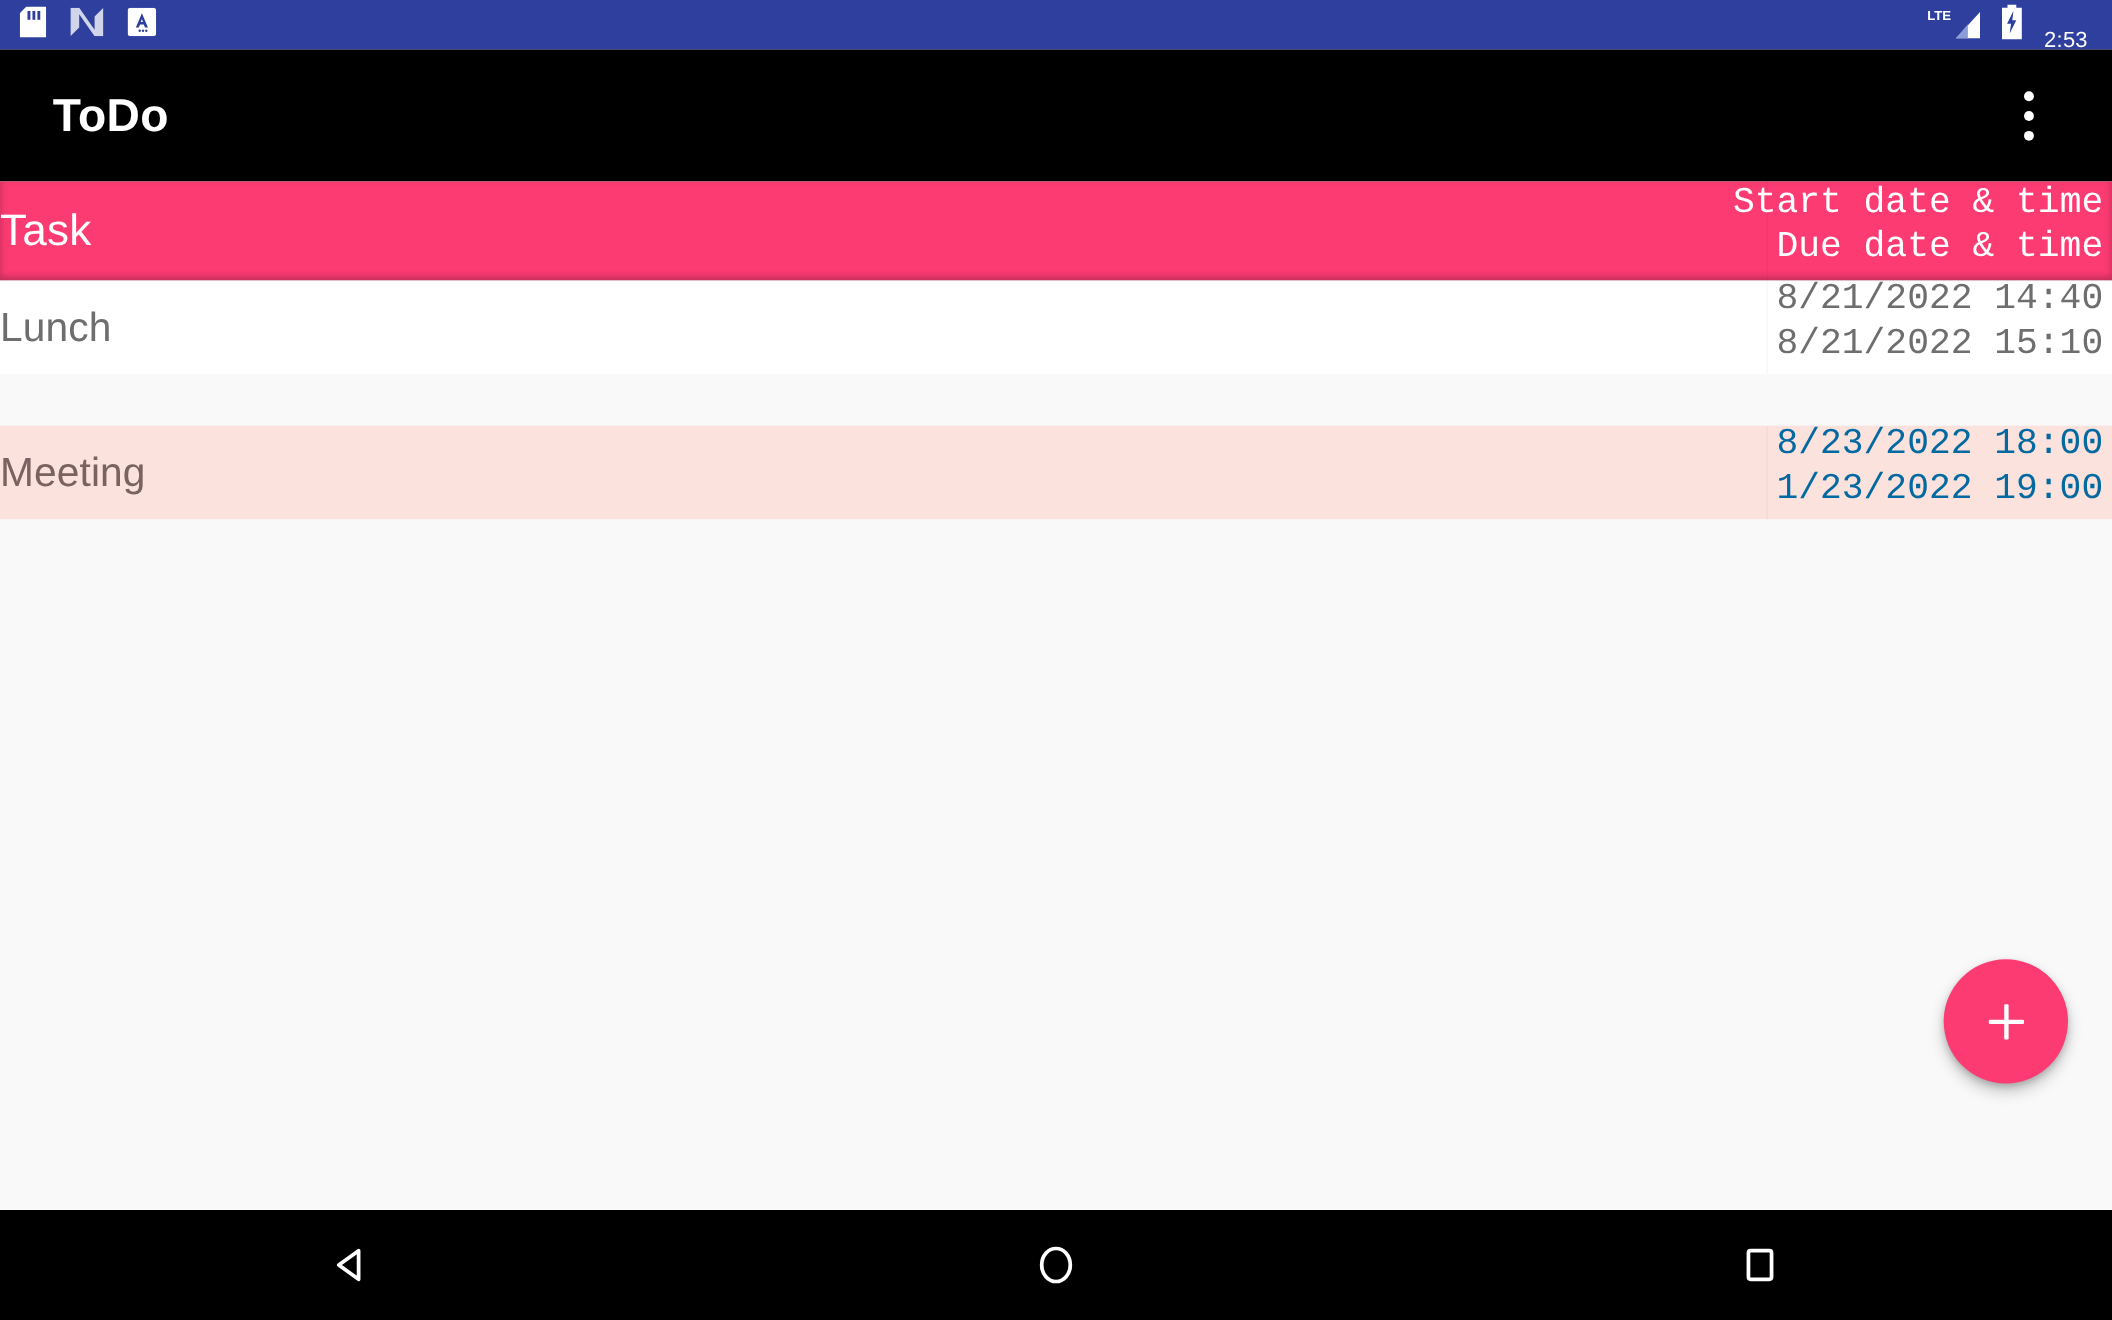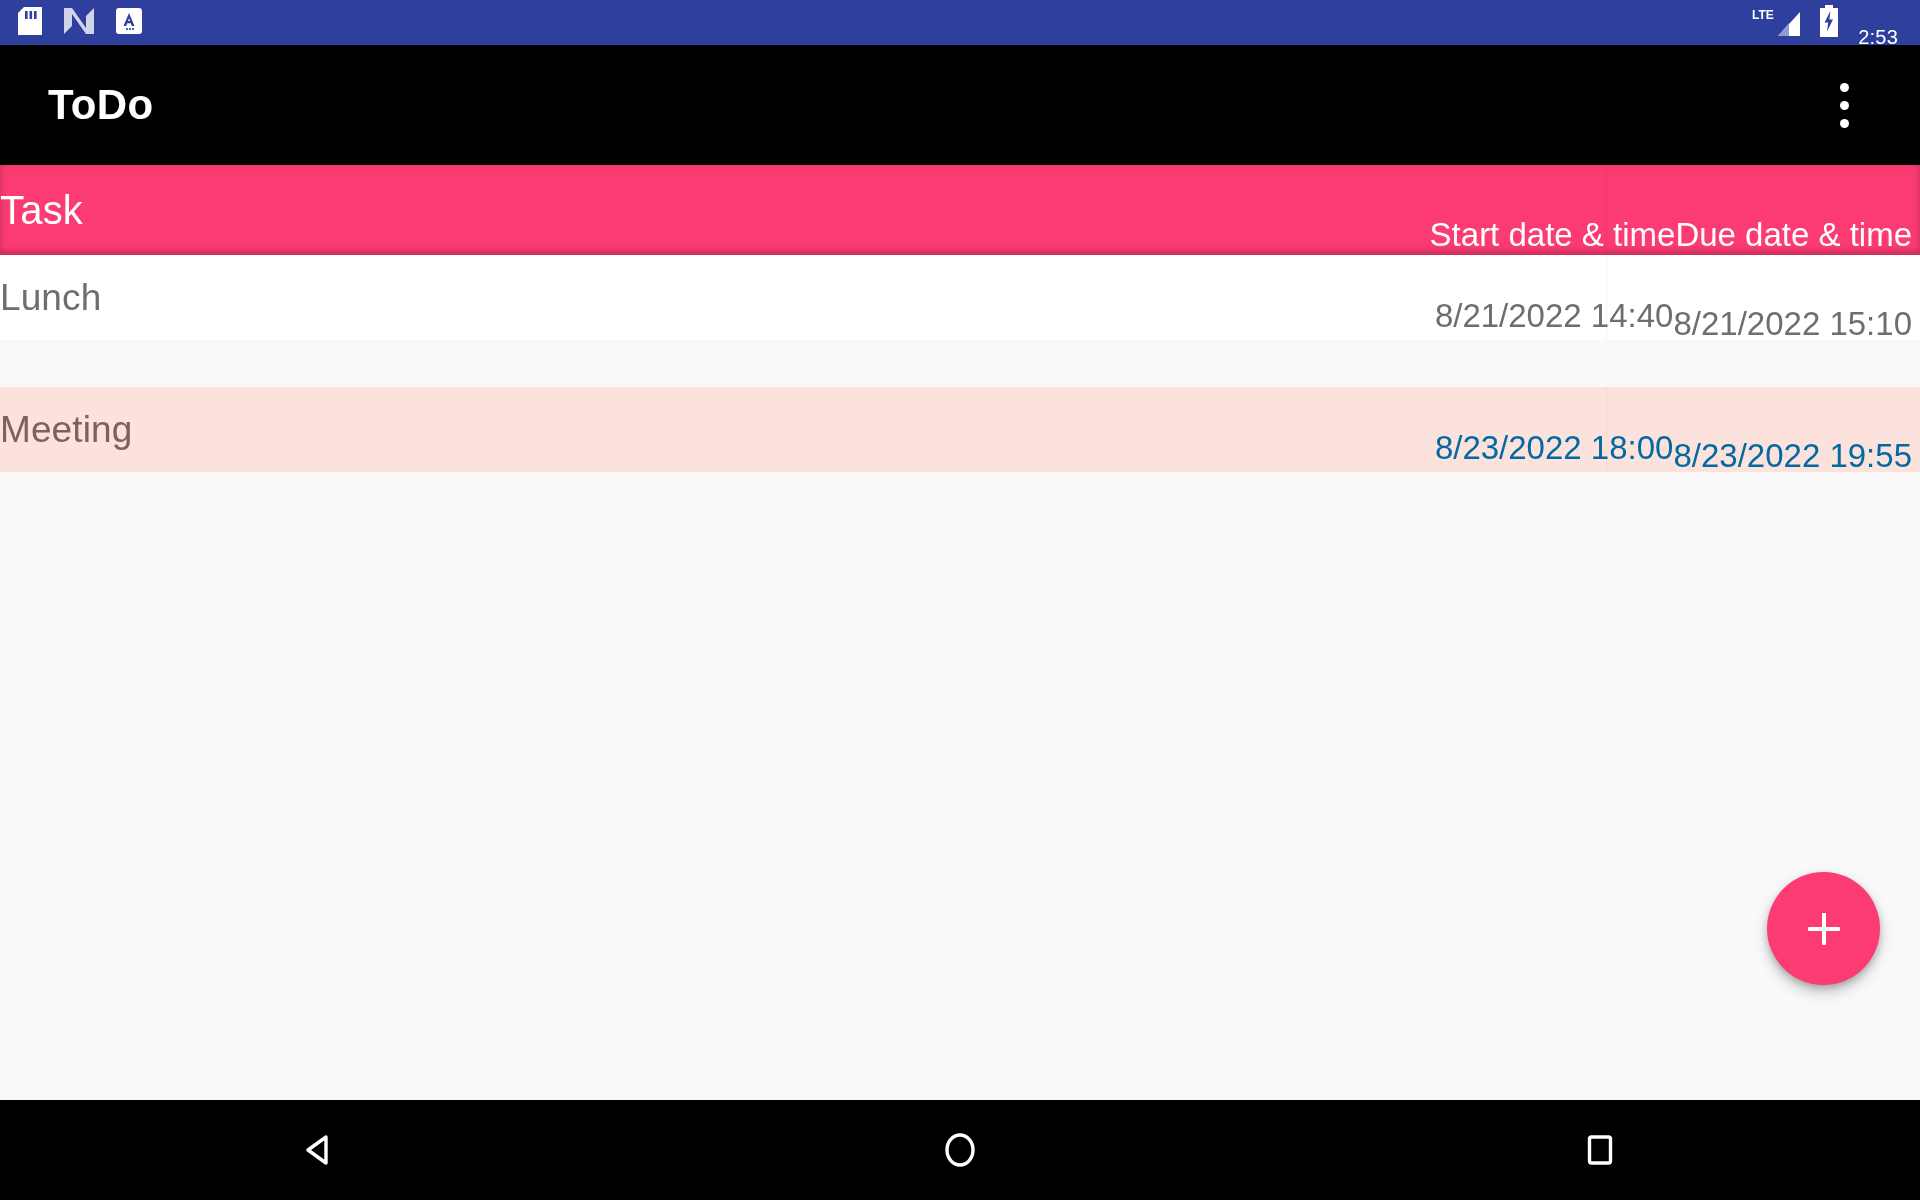--- a/index.html
+++ b/index.html
@@ -111,24 +111,25 @@
     align-items: center;
     box-sizing: border-box;
     padding-left: 0px;
     overflow: hidden;
   }
   .row .cell-dates {
     flex: 0 0 313px;
     width: 313px;
     box-sizing: border-box;
     display: flex;
-    flex-direction: row;
-    justify-content: flex-end;
+    flex-direction: column;
+    justify-content: flex-start;
     align-items: flex-end;
     padding-right: 8px;
+    font-family: Liberation Mono, monospace;
   }
 
   
   #header-row {
     height: 90px;
     background: #fb3b72;
     box-shadow: 0 -3px 7px rgba(0,0,0,0.25) inset;
   }
   #header-row .cell-task .label {
     color: #ffffff;
@@ -307,21 +308,21 @@
       </div>
       <div class="col-divider"></div>
     </div>
 
     <div class="row data-row odd">
       <div class="cell-task">
         <span class="label">Meeting</span>
       </div>
       <div class="cell-dates">
         <span class="label start">8/23/2022 18:00</span>
-        <span class="label due">8/23/2022 19:55</span>
+        <span class="label due">1/23/2022 19:00</span>
       </div>
       <div class="col-divider"></div>
     </div>
 
   </div>
 
   <div id="fab">
     <span class="plus-h"></span>
     <span class="plus-v"></span>
   </div>

